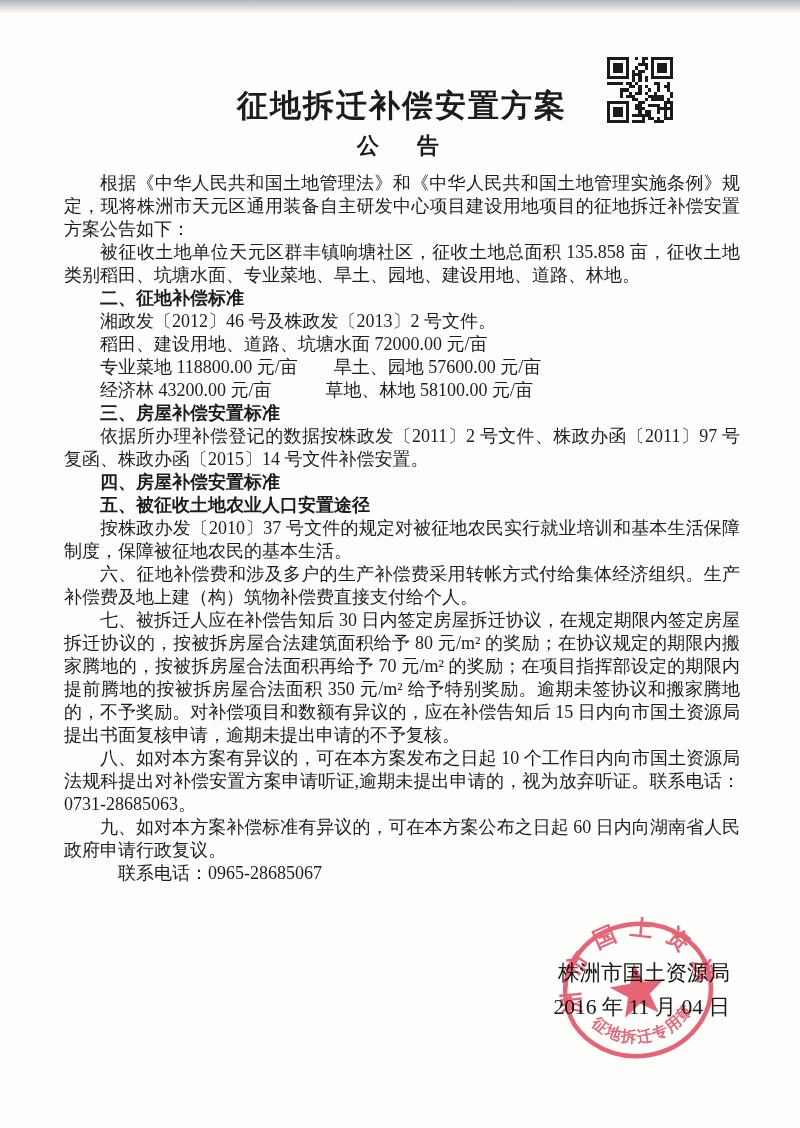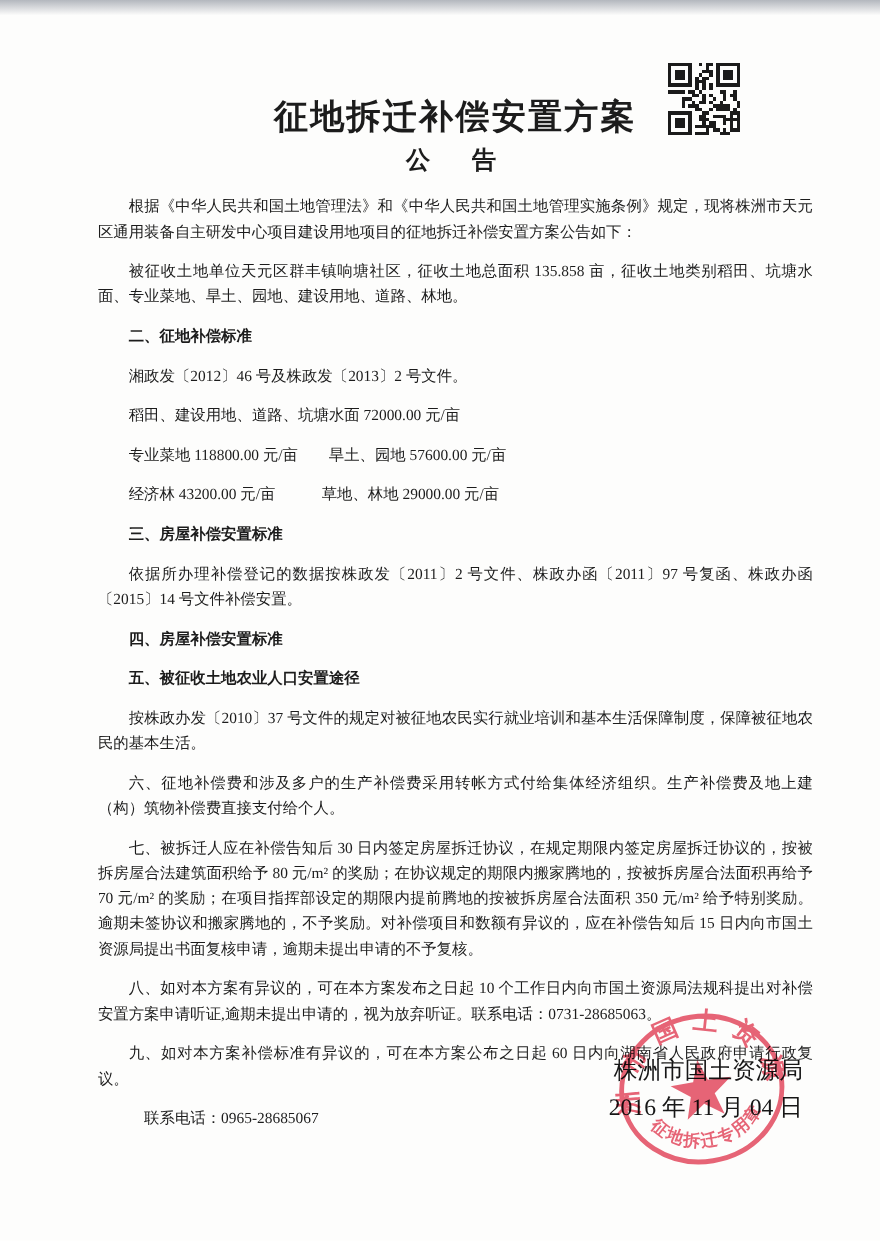--- a/index.html
+++ b/index.html
@@ -13,32 +13,32 @@
   }
   .scan-edge{
     position:absolute;top:0;left:0;right:0;height:14px;
     background:linear-gradient(180deg,rgba(118,126,138,.55),rgba(255,255,255,0));
     pointer-events:none;
   }
   .qr{
     position:absolute;left:607px;top:57px;width:66px;height:66px;
   }
   .doc{
-    position:absolute;left:76px;top:88px;width:676px;
+    position:absolute;left:64px;top:88px;width:676px;
   }
   .title{
     margin:0;font-size:31px;line-height:36px;font-weight:bold;
     text-align:center;letter-spacing:2px;
   }
   .subtitle{
     margin:4px 0 8px 0;font-size:22px;line-height:36px;font-weight:bold;
     text-align:center;letter-spacing:8px;
   }
   .doc p{
-    margin:13px;font-size:14px;line-height:23px;
+    margin:0;font-size:18px;line-height:23px;
     text-align:justify;text-indent:2em;white-space:pre-wrap;
   }
   .doc p.h{font-weight:bold;}
   .doc p.contact{text-indent:3em;}
   .sign{
     position:absolute;right:70px;top:956px;text-align:right;
     font-size:21.5px;line-height:34px;color:#161616;
   }
   .seal{
     position:absolute;left:546px;top:906px;width:184px;height:168px;
@@ -279,21 +279,21 @@
   <div class="doc">
     <h1 class="title">征地拆迁补偿安置方案</h1>
     <h2 class="subtitle">公　告</h2>
 
     <p>根据《中华人民共和国土地管理法》和《中华人民共和国土地管理实施条例》规定，现将株洲市天元区通用装备自主研发中心项目建设用地项目的征地拆迁补偿安置方案公告如下：</p>
     <p>被征收土地单位天元区群丰镇响塘社区，征收土地总面积 135.858 亩，征收土地类别稻田、坑塘水面、专业菜地、旱土、园地、建设用地、道路、林地。</p>
     <p class="h">二、征地补偿标准</p>
     <p>湘政发〔2012〕46 号及株政发〔2013〕2 号文件。</p>
     <p>稻田、建设用地、道路、坑塘水面 72000.00 元/亩</p>
     <p>专业菜地 118800.00 元/亩　　旱土、园地 57600.00 元/亩</p>
-    <p>经济林 43200.00 元/亩　　　草地、林地 29000.00 元/亩</p>
+    <p>经济林 43200.00 元/亩　　　草地、林地 58100.00 元/亩</p>
     <p class="h">三、房屋补偿安置标准</p>
     <p>依据所办理补偿登记的数据按株政发〔2011〕2 号文件、株政办函〔2011〕97 号复函、株政办函〔2015〕14 号文件补偿安置。</p>
     <p class="h">四、房屋补偿安置标准</p>
     <p class="h">五、被征收土地农业人口安置途径</p>
     <p>按株政办发〔2010〕37 号文件的规定对被征地农民实行就业培训和基本生活保障制度，保障被征地农民的基本生活。</p>
     <p>六、征地补偿费和涉及多户的生产补偿费采用转帐方式付给集体经济组织。生产补偿费及地上建（构）筑物补偿费直接支付给个人。</p>
     <p>七、被拆迁人应在补偿告知后 30 日内签定房屋拆迁协议，在规定期限内签定房屋拆迁协议的，按被拆房屋合法建筑面积给予 80 元/m² 的奖励；在协议规定的期限内搬家腾地的，按被拆房屋合法面积再给予 70 元/m² 的奖励；在项目指挥部设定的期限内提前腾地的按被拆房屋合法面积 350 元/m² 给予特别奖励。逾期未签协议和搬家腾地的，不予奖励。对补偿项目和数额有异议的，应在补偿告知后 15 日内向市国土资源局提出书面复核申请，逾期未提出申请的不予复核。</p>
     <p>八、如对本方案有异议的，可在本方案发布之日起 10 个工作日内向市国土资源局法规科提出对补偿安置方案申请听证,逾期未提出申请的，视为放弃听证。联系电话：0731-28685063。</p>
     <p>九、如对本方案补偿标准有异议的，可在本方案公布之日起 60 日内向湖南省人民政府申请行政复议。</p>
     <p class="contact">联系电话：0965-28685067</p>

